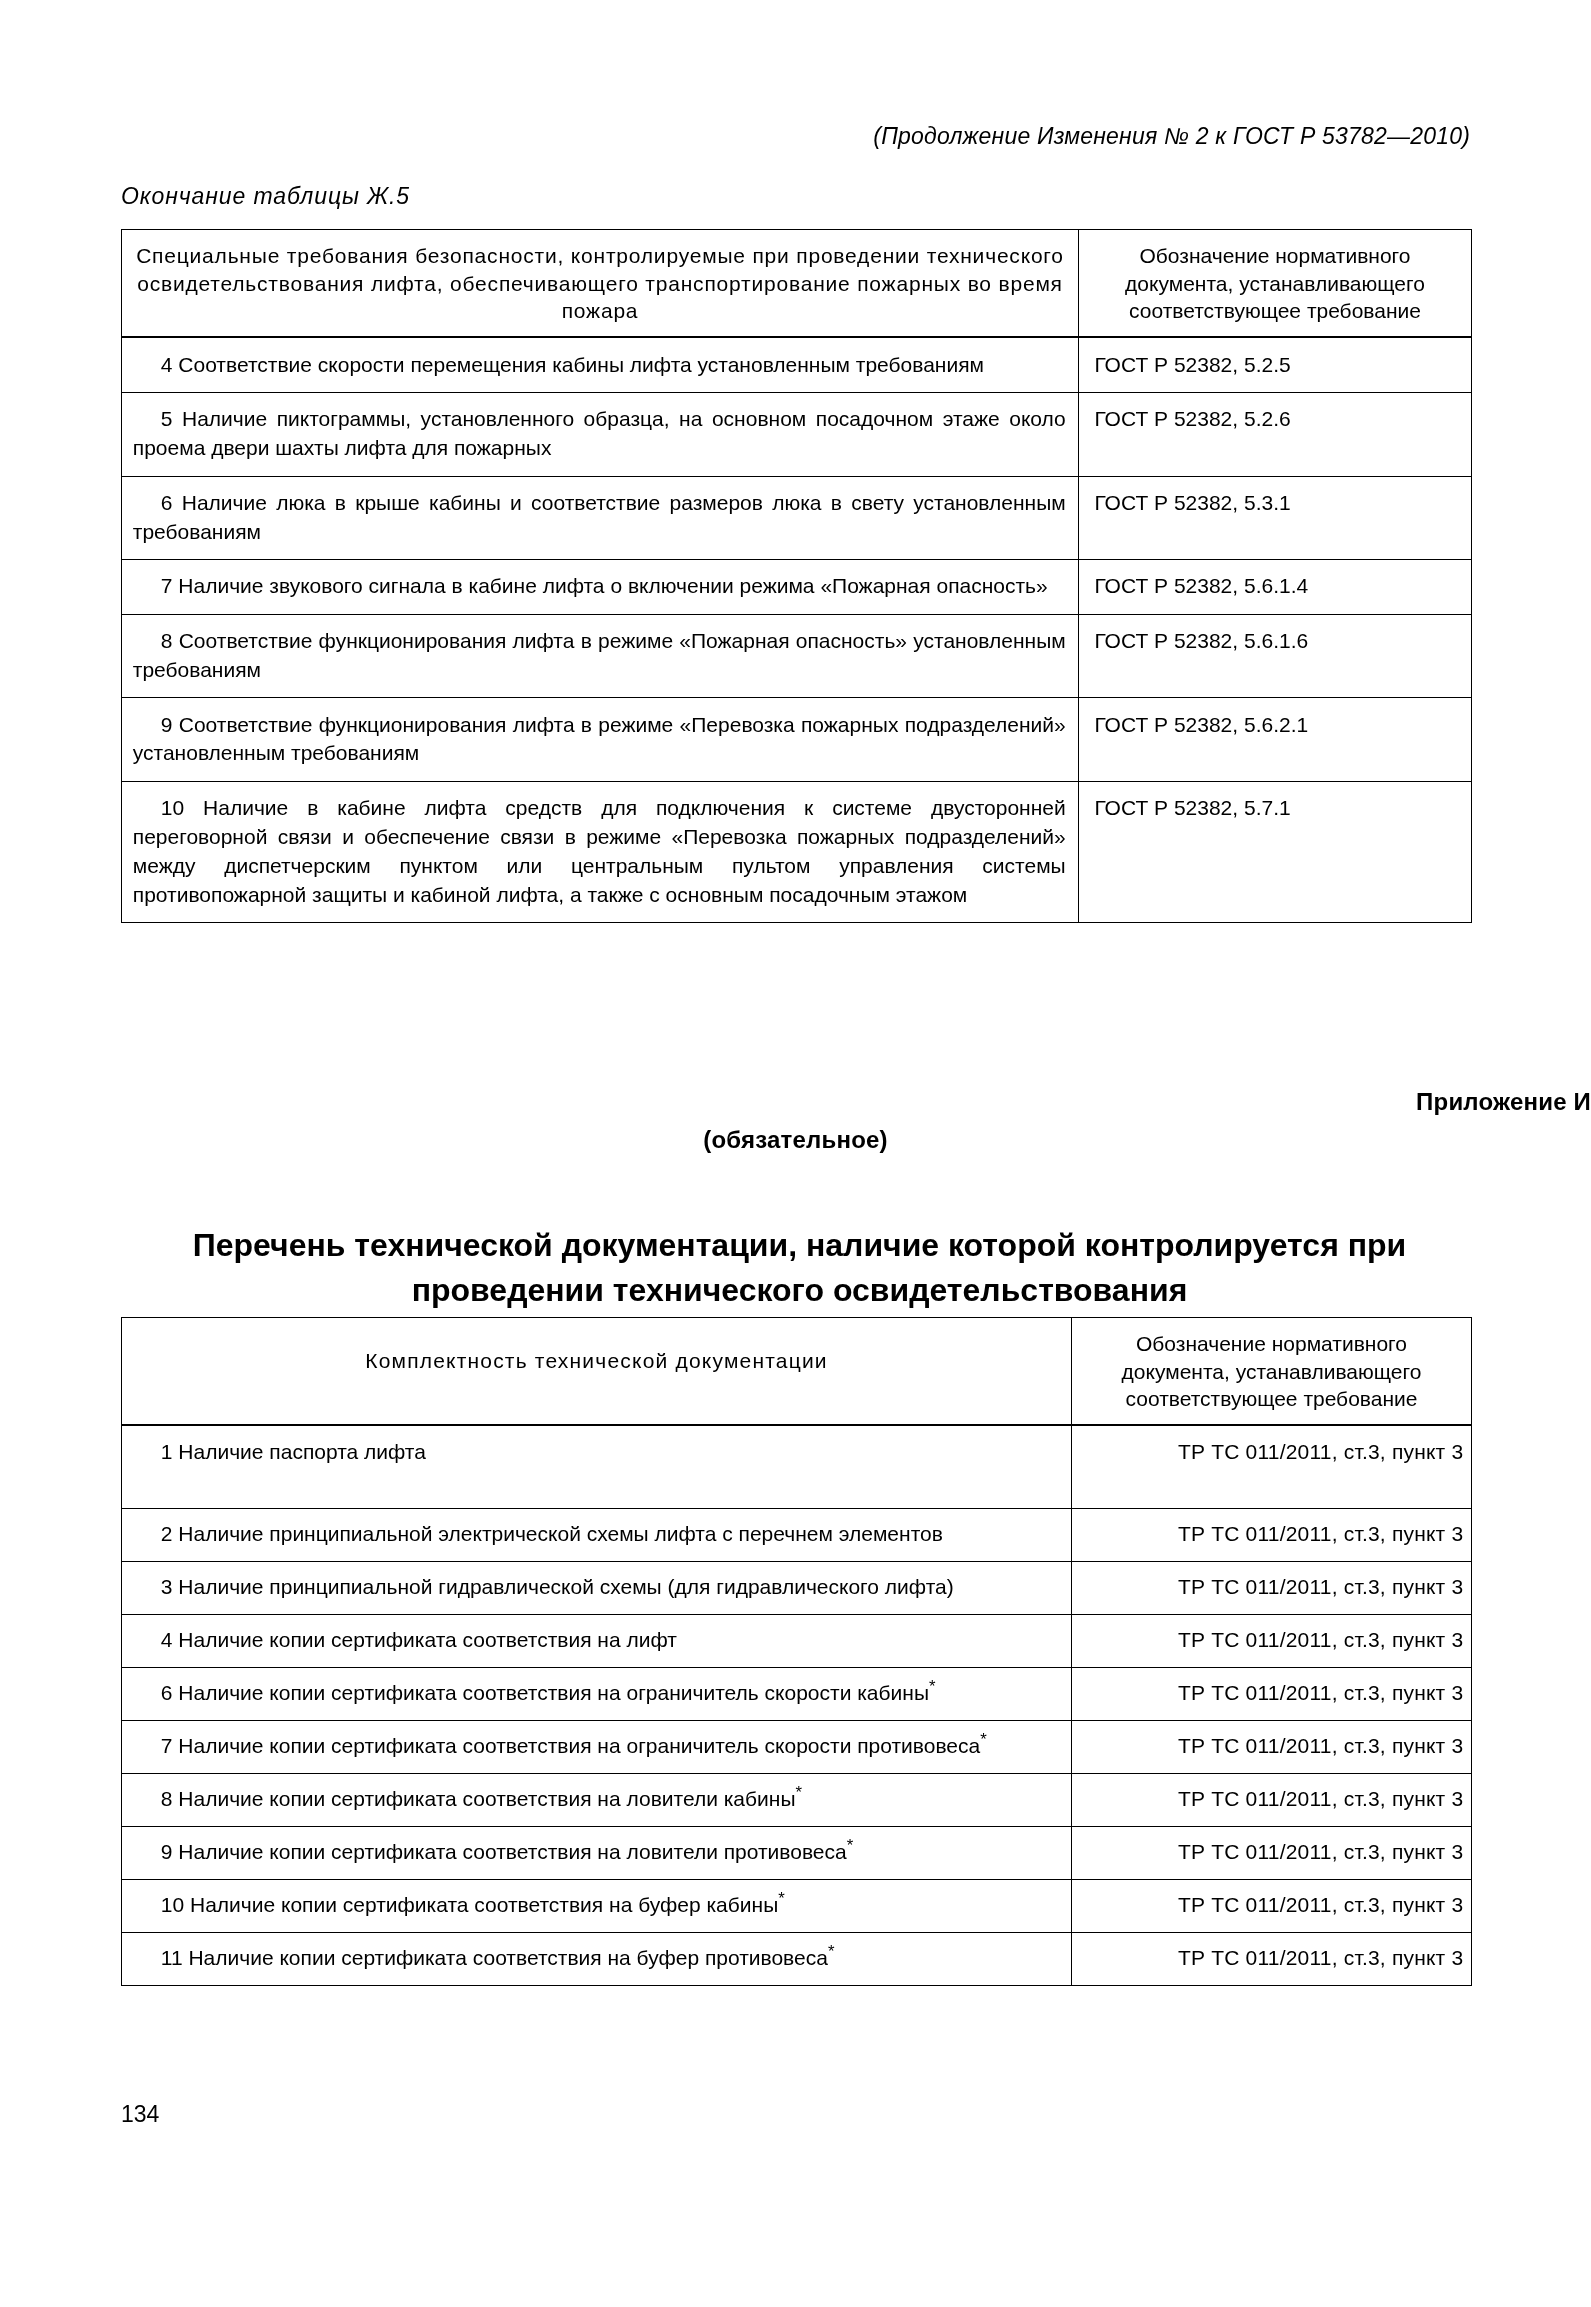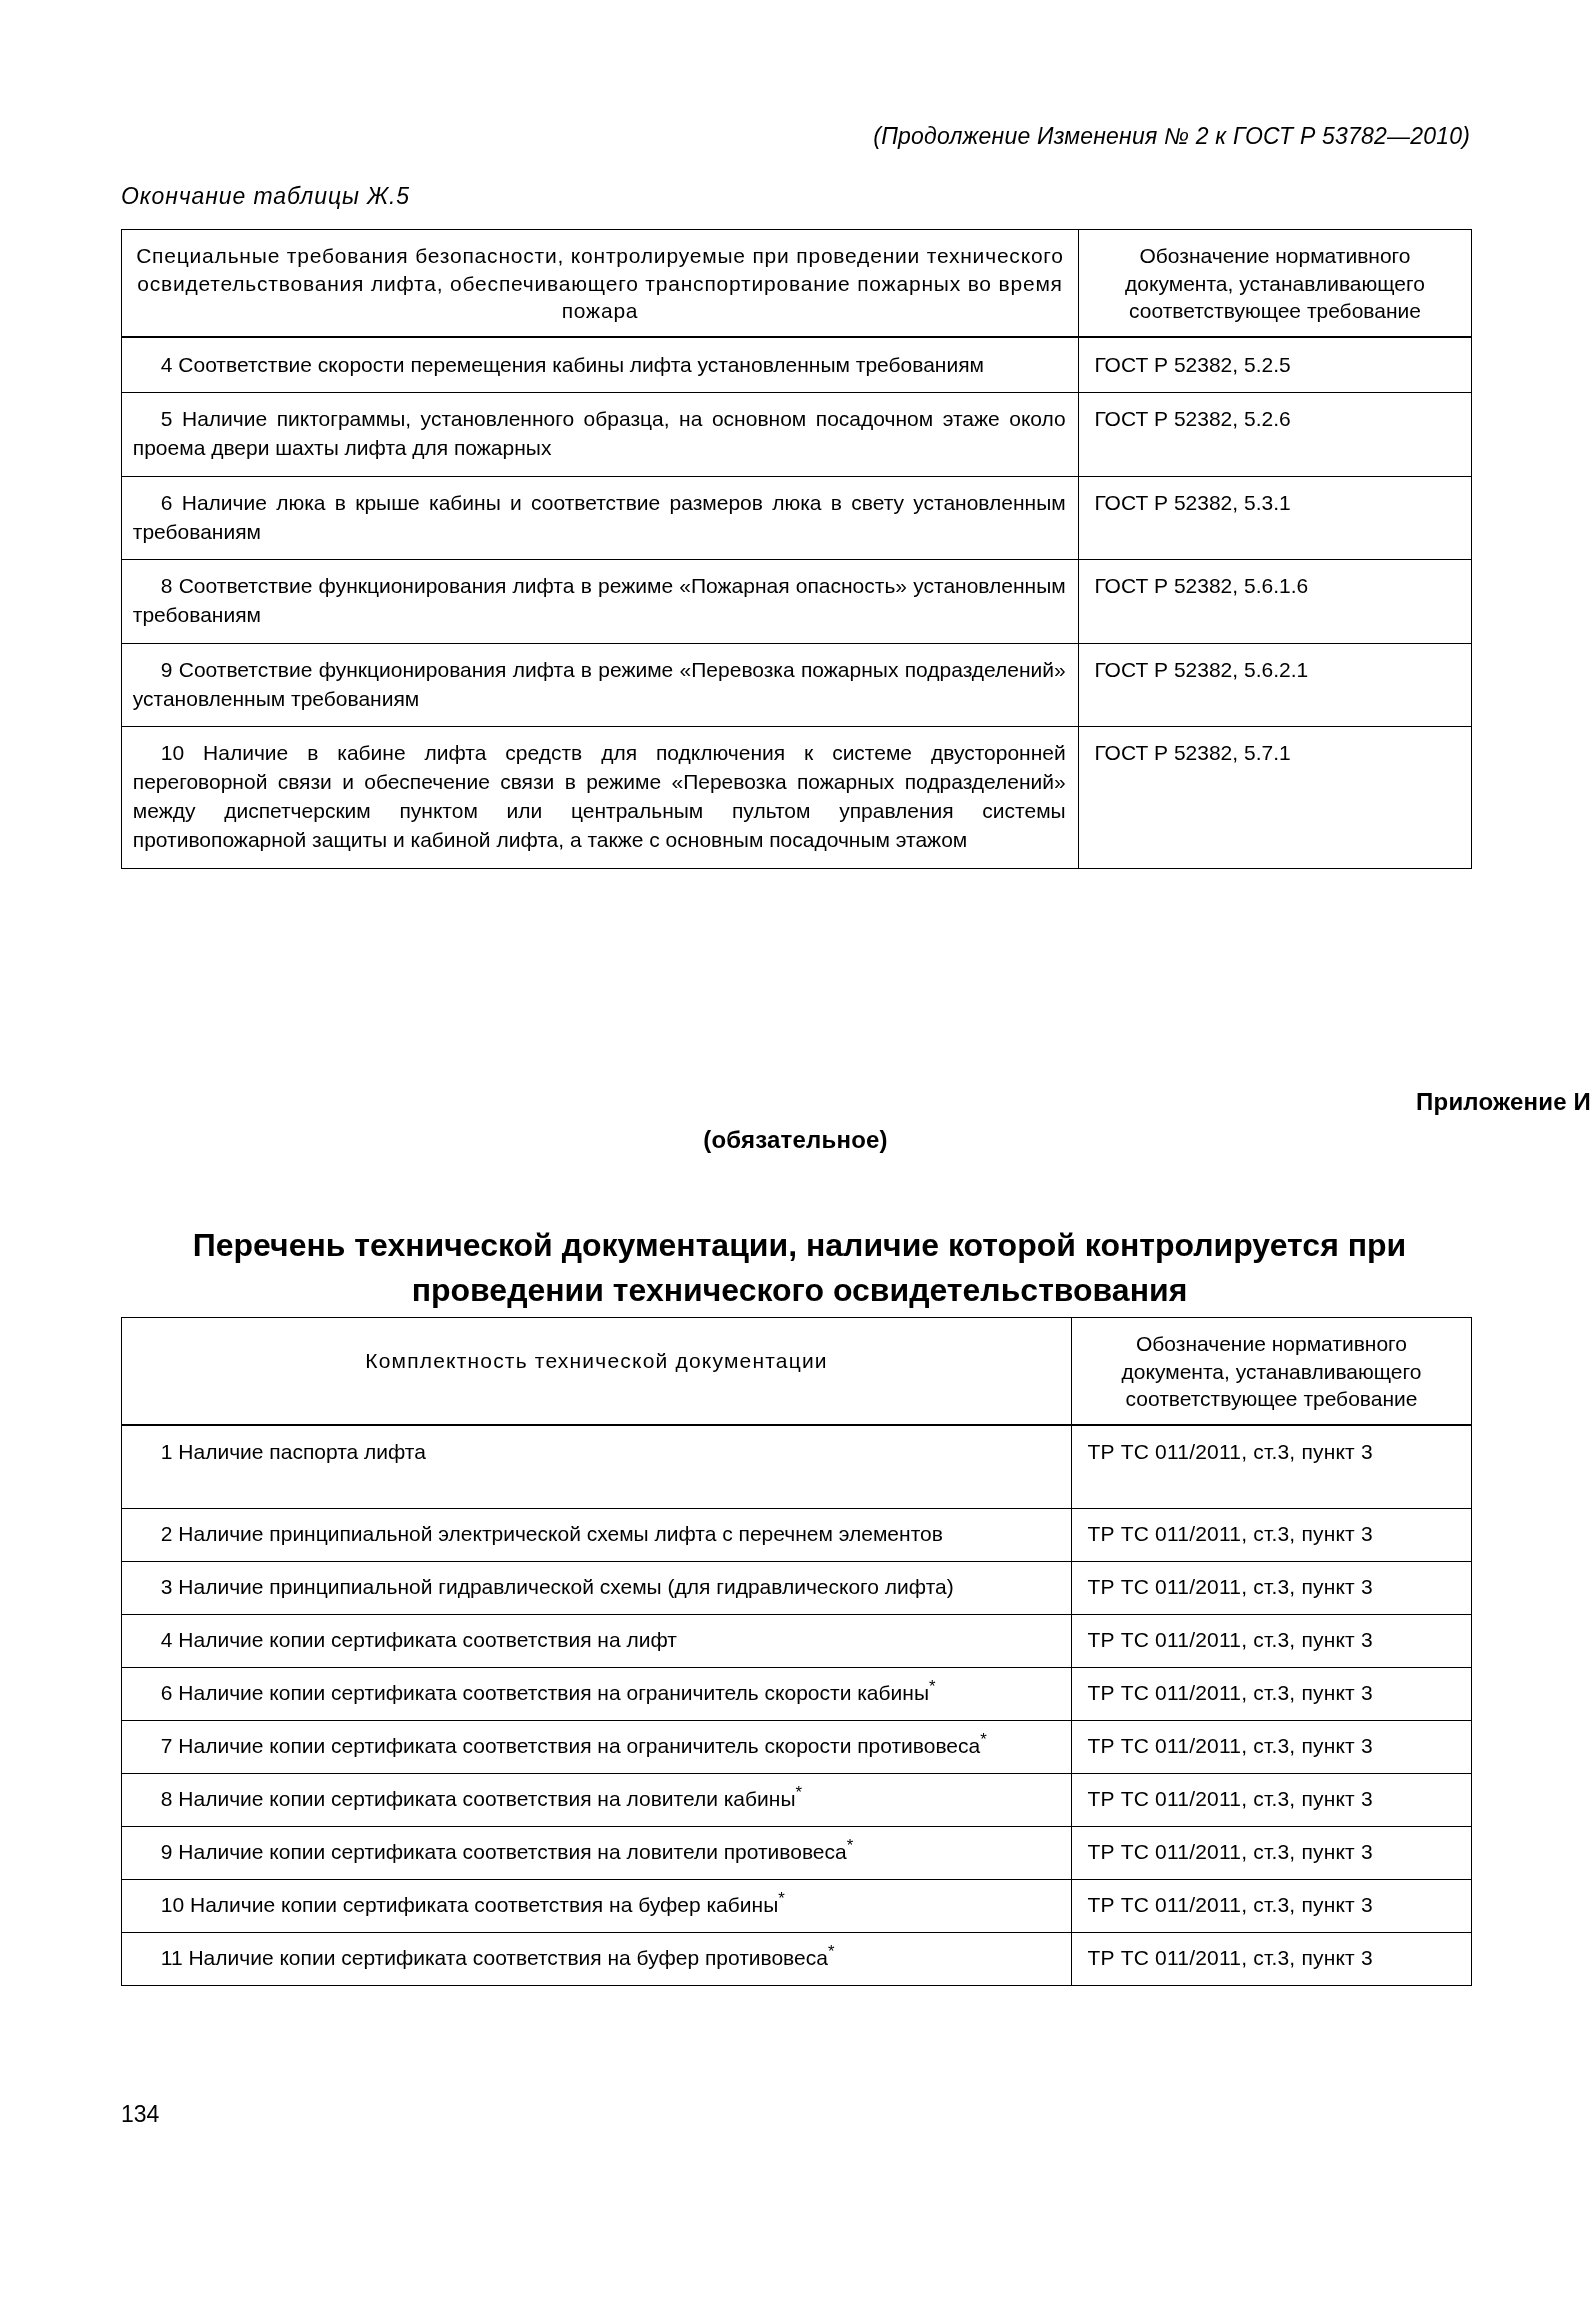--- a/index.html
+++ b/index.html
@@ -133,21 +133,21 @@
   }
   #table-i col.c1 { width: 950px; }
   #table-i col.c2 { width: 400px; }
   #table-i .hdr-row td { border-bottom-width: 2.3px; }
   #table-i .hdr-cell.left-hdr {
     padding-top: 29px;
     padding-bottom: 29px;
     letter-spacing: 1.2px;
   }
   #table-i .body-cell-left { padding-top: 11.5px; padding-bottom: 11.5px; }
-  #table-i .body-cell-right { padding-top: 11.5px; padding-bottom: 11.5px; letter-spacing: 0.2px; }
+  #table-i .body-cell-right { padding-top: 11.5px; padding-bottom: 11.5px; letter-spacing: 0.2px; text-align: right; }
   .tall { height: 83px; }
 
   sup.ast {
     font-size: 0.8em;
     vertical-align: super;
     line-height: 0;
   }
   
   .page-number {
     position: absolute;
@@ -182,20 +182,24 @@
       </tr>
       <tr>
         <td class="body-cell-left">5 Наличие пиктограммы, установленного образца, на основном посадоч­ном этаже около проема двери шахты лифта для пожарных</td>
         <td class="body-cell-right">ГОСТ Р 52382, 5.2.6</td>
       </tr>
       <tr>
         <td class="body-cell-left">6 Наличие люка в крыше кабины и соответствие размеров люка в свету установленным требованиям</td>
         <td class="body-cell-right">ГОСТ Р 52382, 5.3.1</td>
       </tr>
       <tr>
+        <td class="body-cell-left">7 Наличие звукового сигнала в кабине лифта о включении режима «По­жарная опасность»</td>
+        <td class="body-cell-right">ГОСТ Р 52382, 5.6.1.4</td>
+      </tr>
+      <tr>
         <td class="body-cell-left">8 Соответствие функционирования лифта в режиме «Пожарная опас­ность» установленным требованиям</td>
         <td class="body-cell-right">ГОСТ Р 52382, 5.6.1.6</td>
       </tr>
       <tr>
         <td class="body-cell-left">9 Соответствие функционирования лифта в режиме «Перевозка пожар­ных подразделений» установленным требованиям</td>
         <td class="body-cell-right">ГОСТ Р 52382, 5.6.2.1</td>
       </tr>
       <tr>
         <td class="body-cell-left">10 Наличие в кабине лифта средств для подключения к системе двусто­ронней переговорной связи и обеспечение связи в режиме «Перевозка по­жарных подразделений» между диспетчерским пунктом или центральным пультом управления системы противопожарной защиты и кабиной лифта, а также с основным посадочным этажом</td>
         <td class="body-cell-right">ГОСТ Р 52382, 5.7.1</td>

